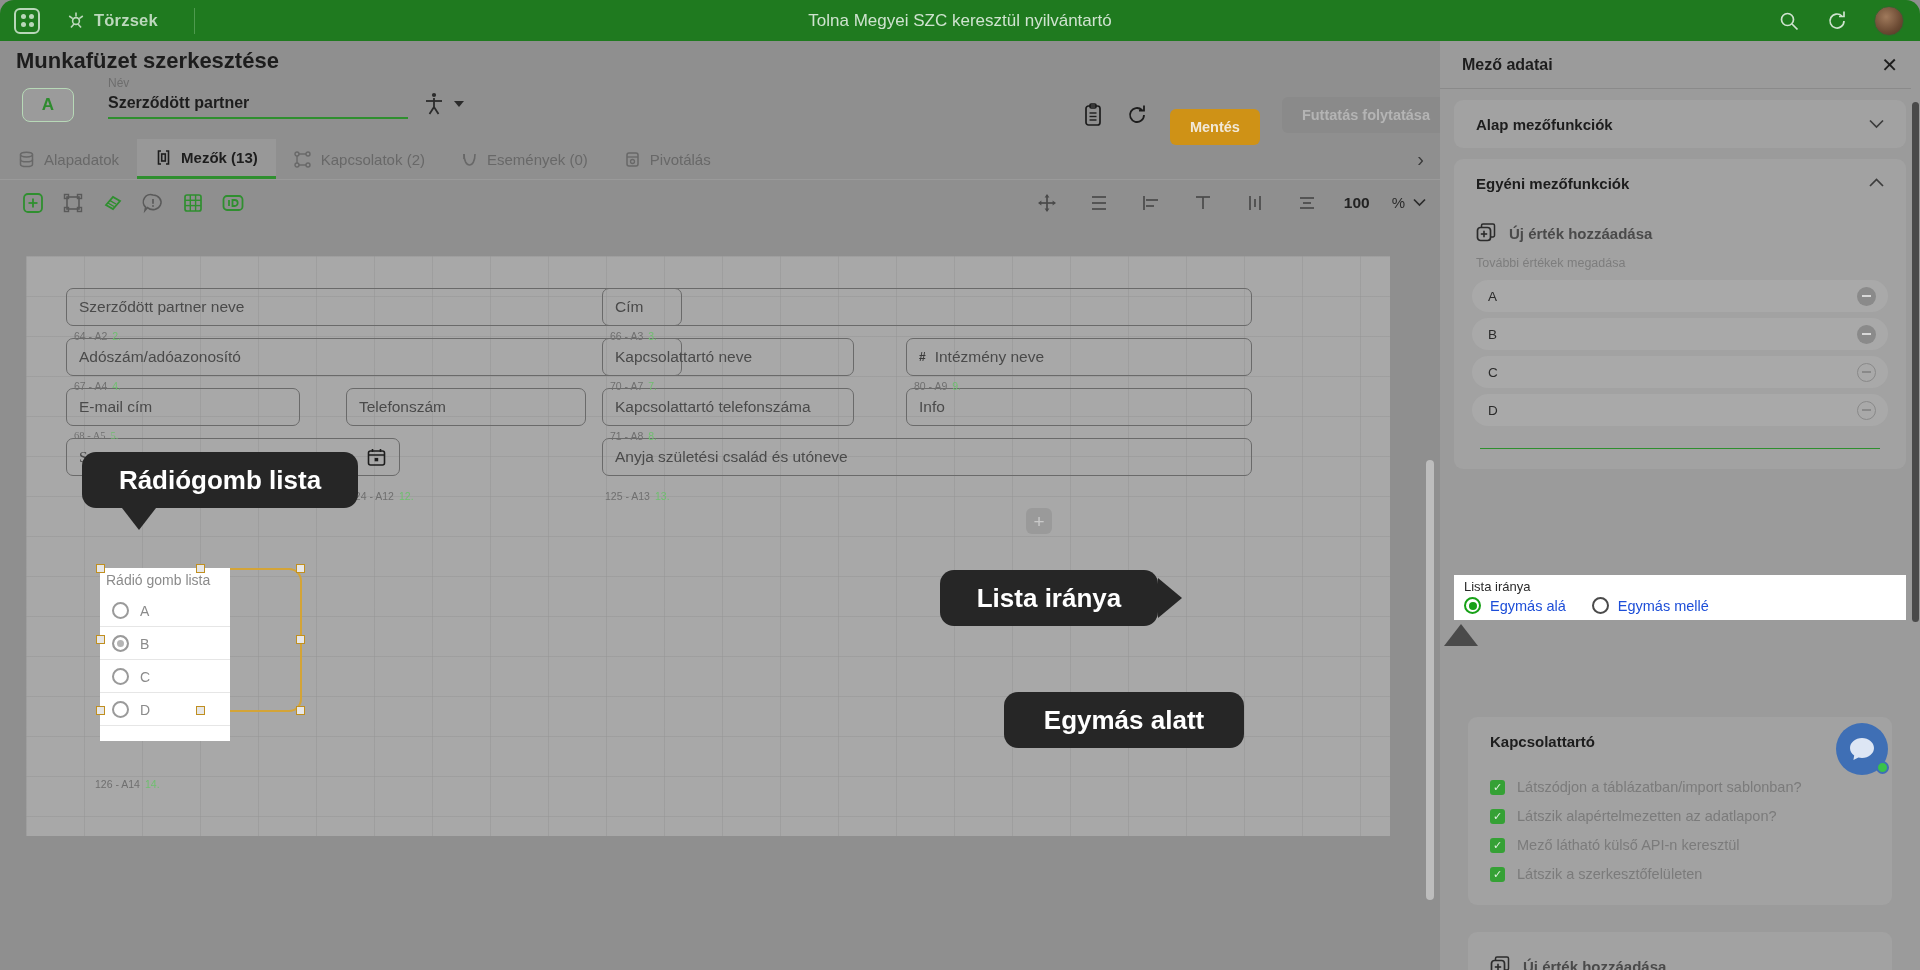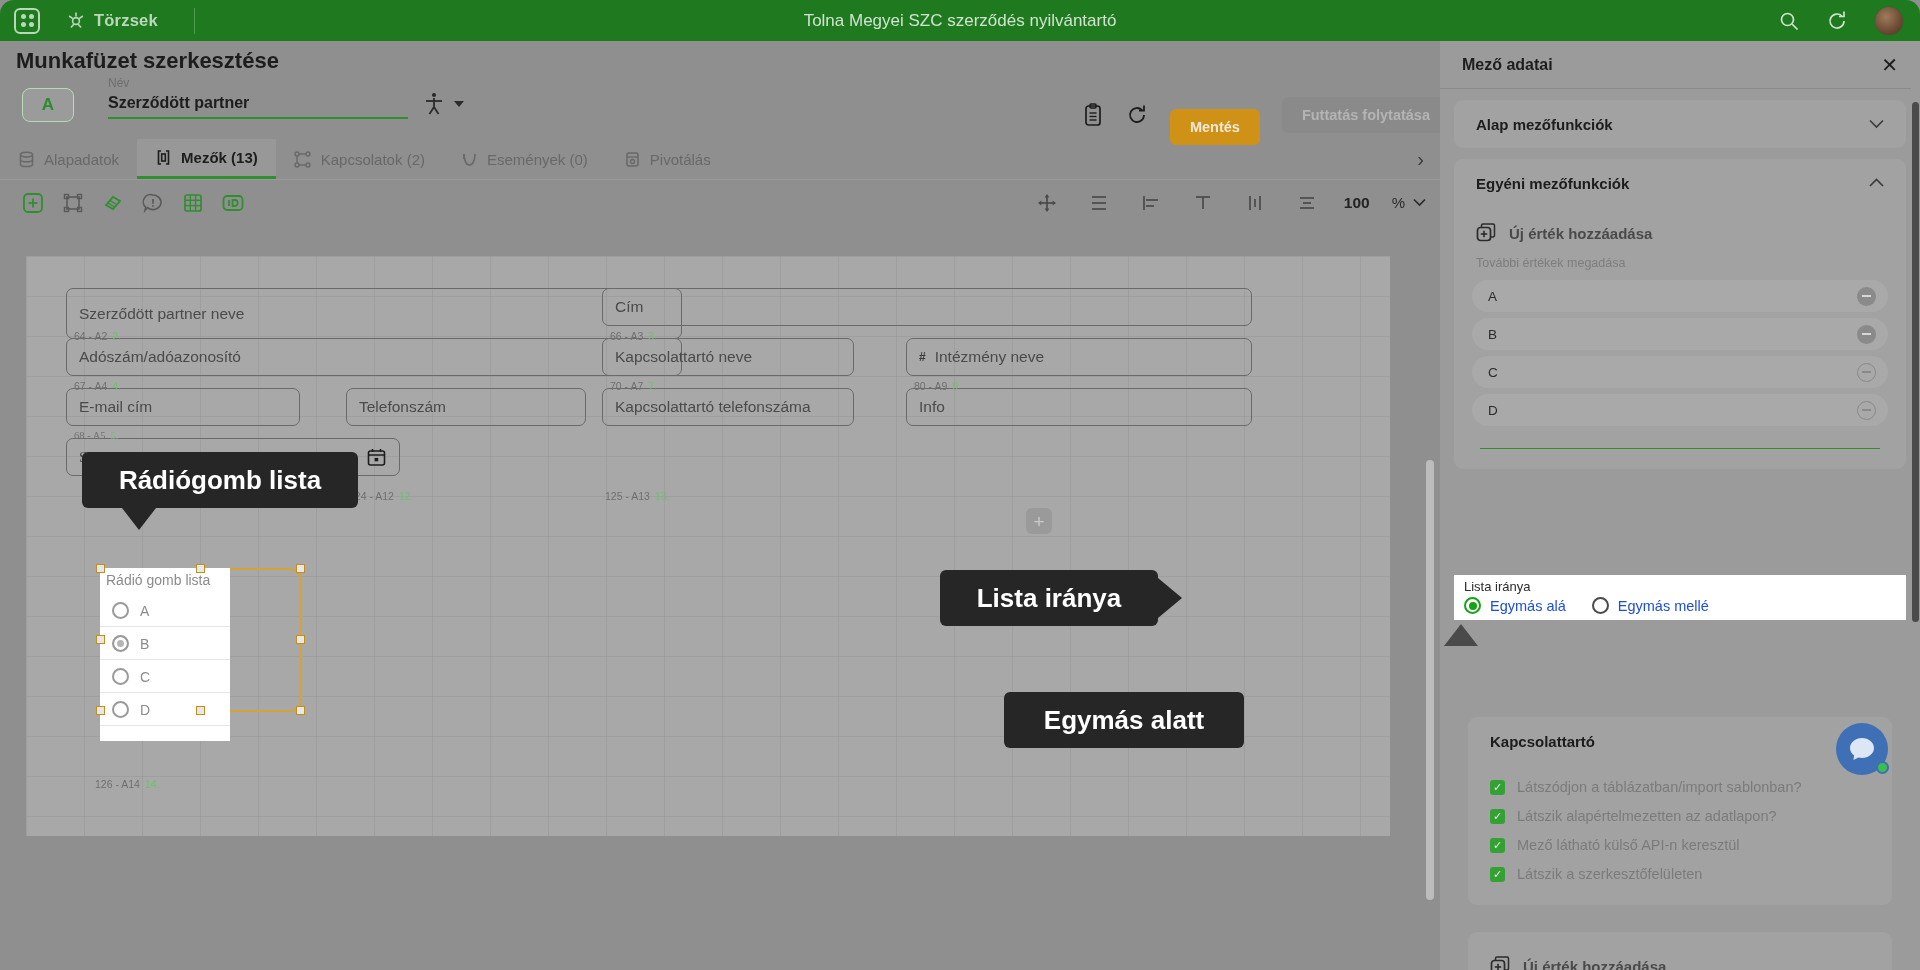--- a/index.html
+++ b/index.html
@@ -208,21 +208,21 @@
   .chat-dot { position:absolute; right:-1px; bottom:1px; width:13px; height:13px;
     border-radius:50%; background:#39c24a; border:2px solid #3f6fb5; }
 
   
   .vscroll { position:absolute; right:0; top:41px; width:9px; height:929px; background:#9b9b9b; }
   .vscroll i { position:absolute; left:1px; top:20px; width:7px; height:520px; background:#4a4a4a; border-radius:4px; display:block; }
   .cv-scroll { position:absolute; right:6px; top:236px; width:8px; height:440px; background:#bdbdbd; border-radius:4px; }
 
   
   .callout {
-    position:absolute; background:#262626; color:#fff; border-radius:6px;
+    position:absolute; background:#262626; color:#fff; border-radius:14px;
     font-size:26px; font-weight:bold; display:flex; align-items:center; justify-content:center;
     padding:0 26px; white-space:nowrap; z-index:40;
   }
   .arrow { position:absolute; width:0; height:0; z-index:40; }
   .arrow.down { border-left:17px solid transparent; border-right:17px solid transparent; border-top:22px solid #262626; }
   .arrow.right { border-top:20px solid transparent; border-bottom:20px solid transparent; border-left:24px solid #262626; }
   .arrow.up { border-left:17px solid transparent; border-right:17px solid transparent; border-bottom:22px solid #4a4a4a; }
 </style>
 </head>
 <body>
@@ -245,21 +245,21 @@
           <line x1="10" y1="1.5" x2="10" y2="5.6" stroke="#bcd8bc" stroke-width="1.6"></line>
           <line x1="3.2" y1="5" x2="6.8" y2="7.6" stroke="#bcd8bc" stroke-width="1.6"></line>
           <line x1="16.8" y1="5" x2="13.2" y2="7.6" stroke="#bcd8bc" stroke-width="1.6"></line>
           <line x1="5" y1="16.5" x2="8" y2="13" stroke="#bcd8bc" stroke-width="1.6"></line>
           <line x1="15" y1="16.5" x2="12" y2="13" stroke="#bcd8bc" stroke-width="1.6"></line>
         </svg>
         <span class="tb-brand-text">Törzsek</span>
       </div>
       <div class="tb-divider"></div>
     </div>
-    <div class="topbar-title">Tolna Megyei SZC szerződés nyilvántartó</div>
+    <div class="topbar-title">Tolna Megyei SZC keresztül nyilvántartó</div>
     <div class="topbar-right">
       <svg width="22" height="22" viewBox="0 0 22 22">
         <circle cx="9.5" cy="9.5" r="6" fill="none" stroke="#cfe3cf" stroke-width="1.7"></circle>
         <line x1="14" y1="14" x2="19.5" y2="19.5" stroke="#cfe3cf" stroke-width="1.7"></line>
       </svg>
       <svg width="22" height="22" viewBox="0 0 22 22">
         <path d="M18 11a7 7 0 1 1-2.1-5" fill="none" stroke="#cfe3cf" stroke-width="1.7"></path>
         <polyline points="18,1.5 18,6.5 13,6.5" fill="none" stroke="#cfe3cf" stroke-width="1.7"></polyline>
       </svg>
       <div class="avatar"></div>
@@ -450,21 +450,21 @@
         <svg width="13" height="9" viewBox="0 0 13 9">
           <polyline points="1,1.5 6.5,7 12,1.5" fill="none" stroke="#2b2b2b" stroke-width="1.7"></polyline>
         </svg>
       </div>
     </div>
   </div>
 
   <div class="canvas-wrap">
     <div class="canvas" id="canvas">
       <div class="canvas-plus">+</div>
-    <div class="fld" style="left: 40px; top: 32px; width: 616px; height: 51px;">
+    <div class="fld" style="left: 40px; top: 32px; width: 616px; height: 38px;">
           <span>Szerződött partner neve</span>
         </div>
         <div class="fld" style="left: 576px; top: 32px; width: 650px; height: 38px;">
           <span>Cím</span>
         </div>
         <div class="fld" style="left: 40px; top: 82px; width: 616px; height: 38px;">
           <span class="fld-tag">64 - A2<span class="num">2.</span></span>
           <span>Adószám/adóazonosító</span>
         </div>
         <div class="fld" style="left: 576px; top: 82px; width: 252px; height: 38px;">
@@ -493,20 +493,24 @@
         <div class="fld" style="left: 40px; top: 182px; width: 334px; height: 38px; font-family: Liberation Serif, serif;">
           <span class="fld-tag">68 - A5<span class="num">5.</span></span>
           <span>S</span>
           <svg class="cal-ic" width="19" height="19" viewBox="0 0 19 19">
             <rect x="1.5" y="3.5" width="16" height="14" rx="2" fill="none" stroke="#1d1d1d" stroke-width="1.6"></rect>
             <line x1="1.5" y1="7.5" x2="17.5" y2="7.5" stroke="#1d1d1d" stroke-width="1.6"></line>
             <line x1="5.5" y1="1.5" x2="5.5" y2="4.5" stroke="#1d1d1d" stroke-width="1.6"></line>
             <line x1="13.5" y1="1.5" x2="13.5" y2="4.5" stroke="#1d1d1d" stroke-width="1.6"></line>
             <rect x="7.6" y="10.4" width="3.6" height="3.4" fill="#1d1d1d"></rect>
           </svg>
+        </div>
+        <div class="fld" style="left: 576px; top: 182px; width: 650px; height: 38px;">
+          <span class="fld-tag">71 - A8<span class="num">8.</span></span>
+          <span>Anyja születési család és utóneve</span>
         </div>
         <div class="fld-tag" style="position: absolute; left: 66px; top: 234px; z-index: 1;">123 - A11<span class="num">11.</span></div>
         <div class="fld-tag" style="position: absolute; left: 320px; top: 234px; z-index: 1;">124 - A12<span class="num">12.</span></div>
         <div class="fld-tag" style="position: absolute; left: 576px; top: 234px; z-index: 1;">125 - A13<span class="num">13.</span></div>
         <div class="fld-tag" style="position: absolute; left: 66px; top: 522px; z-index: 1;">126 - A14<span class="num">14.</span></div>
         <div class="radiowidget">
           <div class="inner">
             <div class="rw-title">Rádió gomb lista</div>
             <div class="rw-row-sep" style="top:58px"></div>
             <div class="rw-row-sep" style="top:91px"></div>

